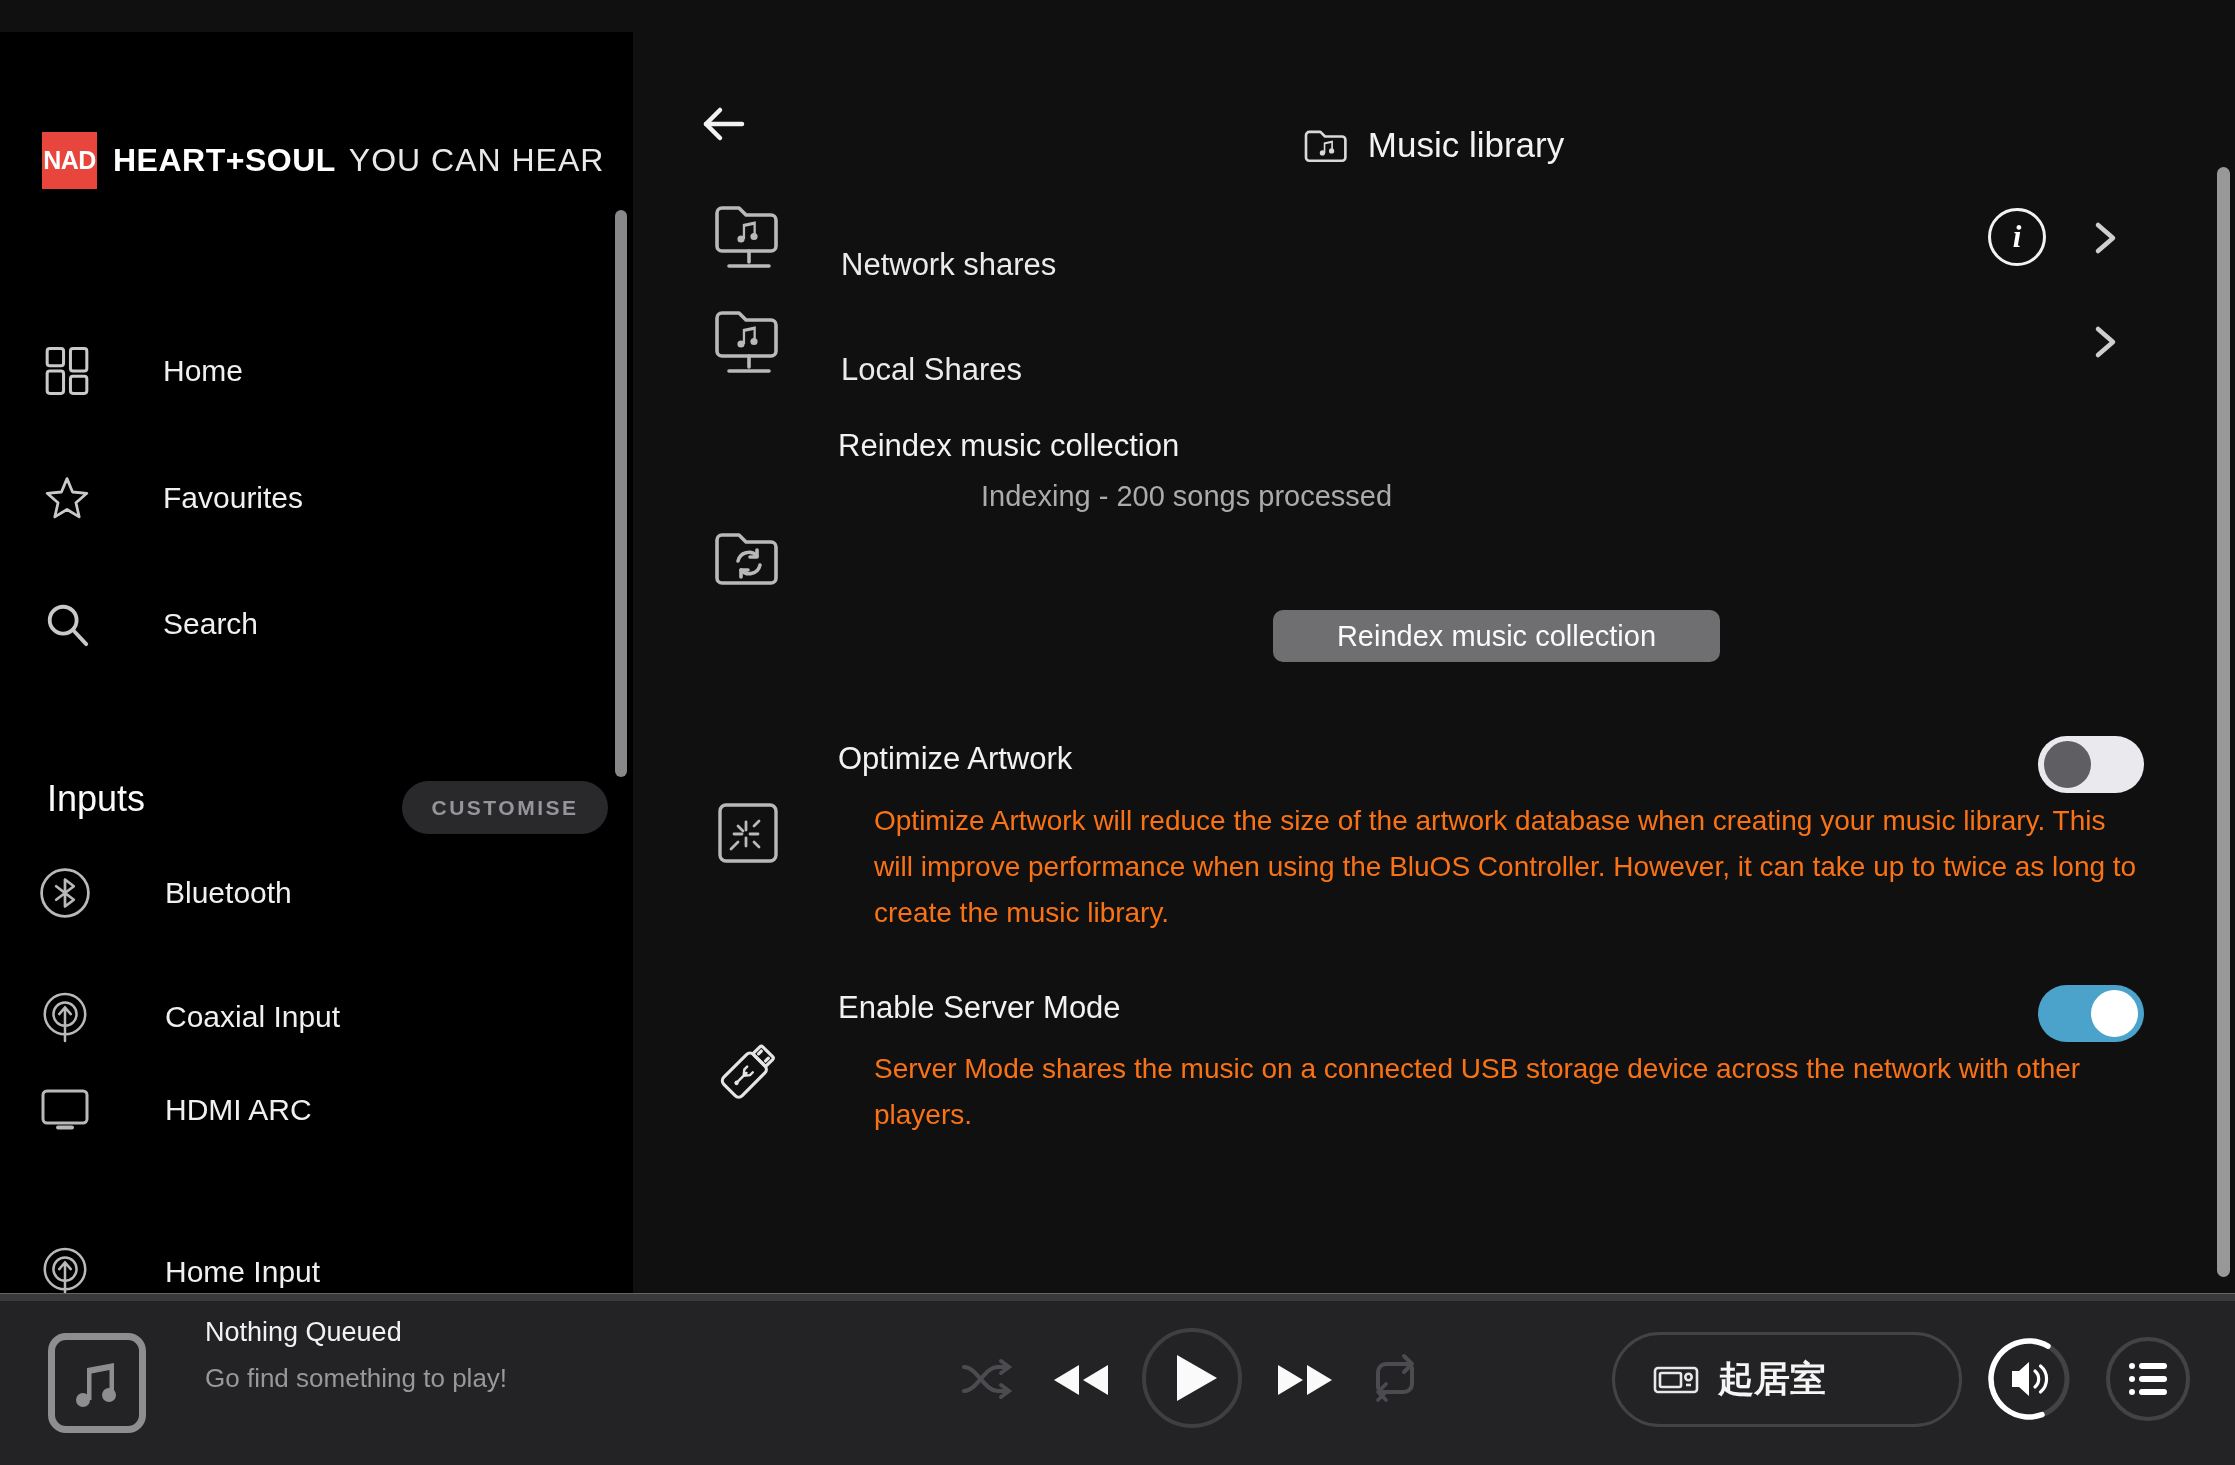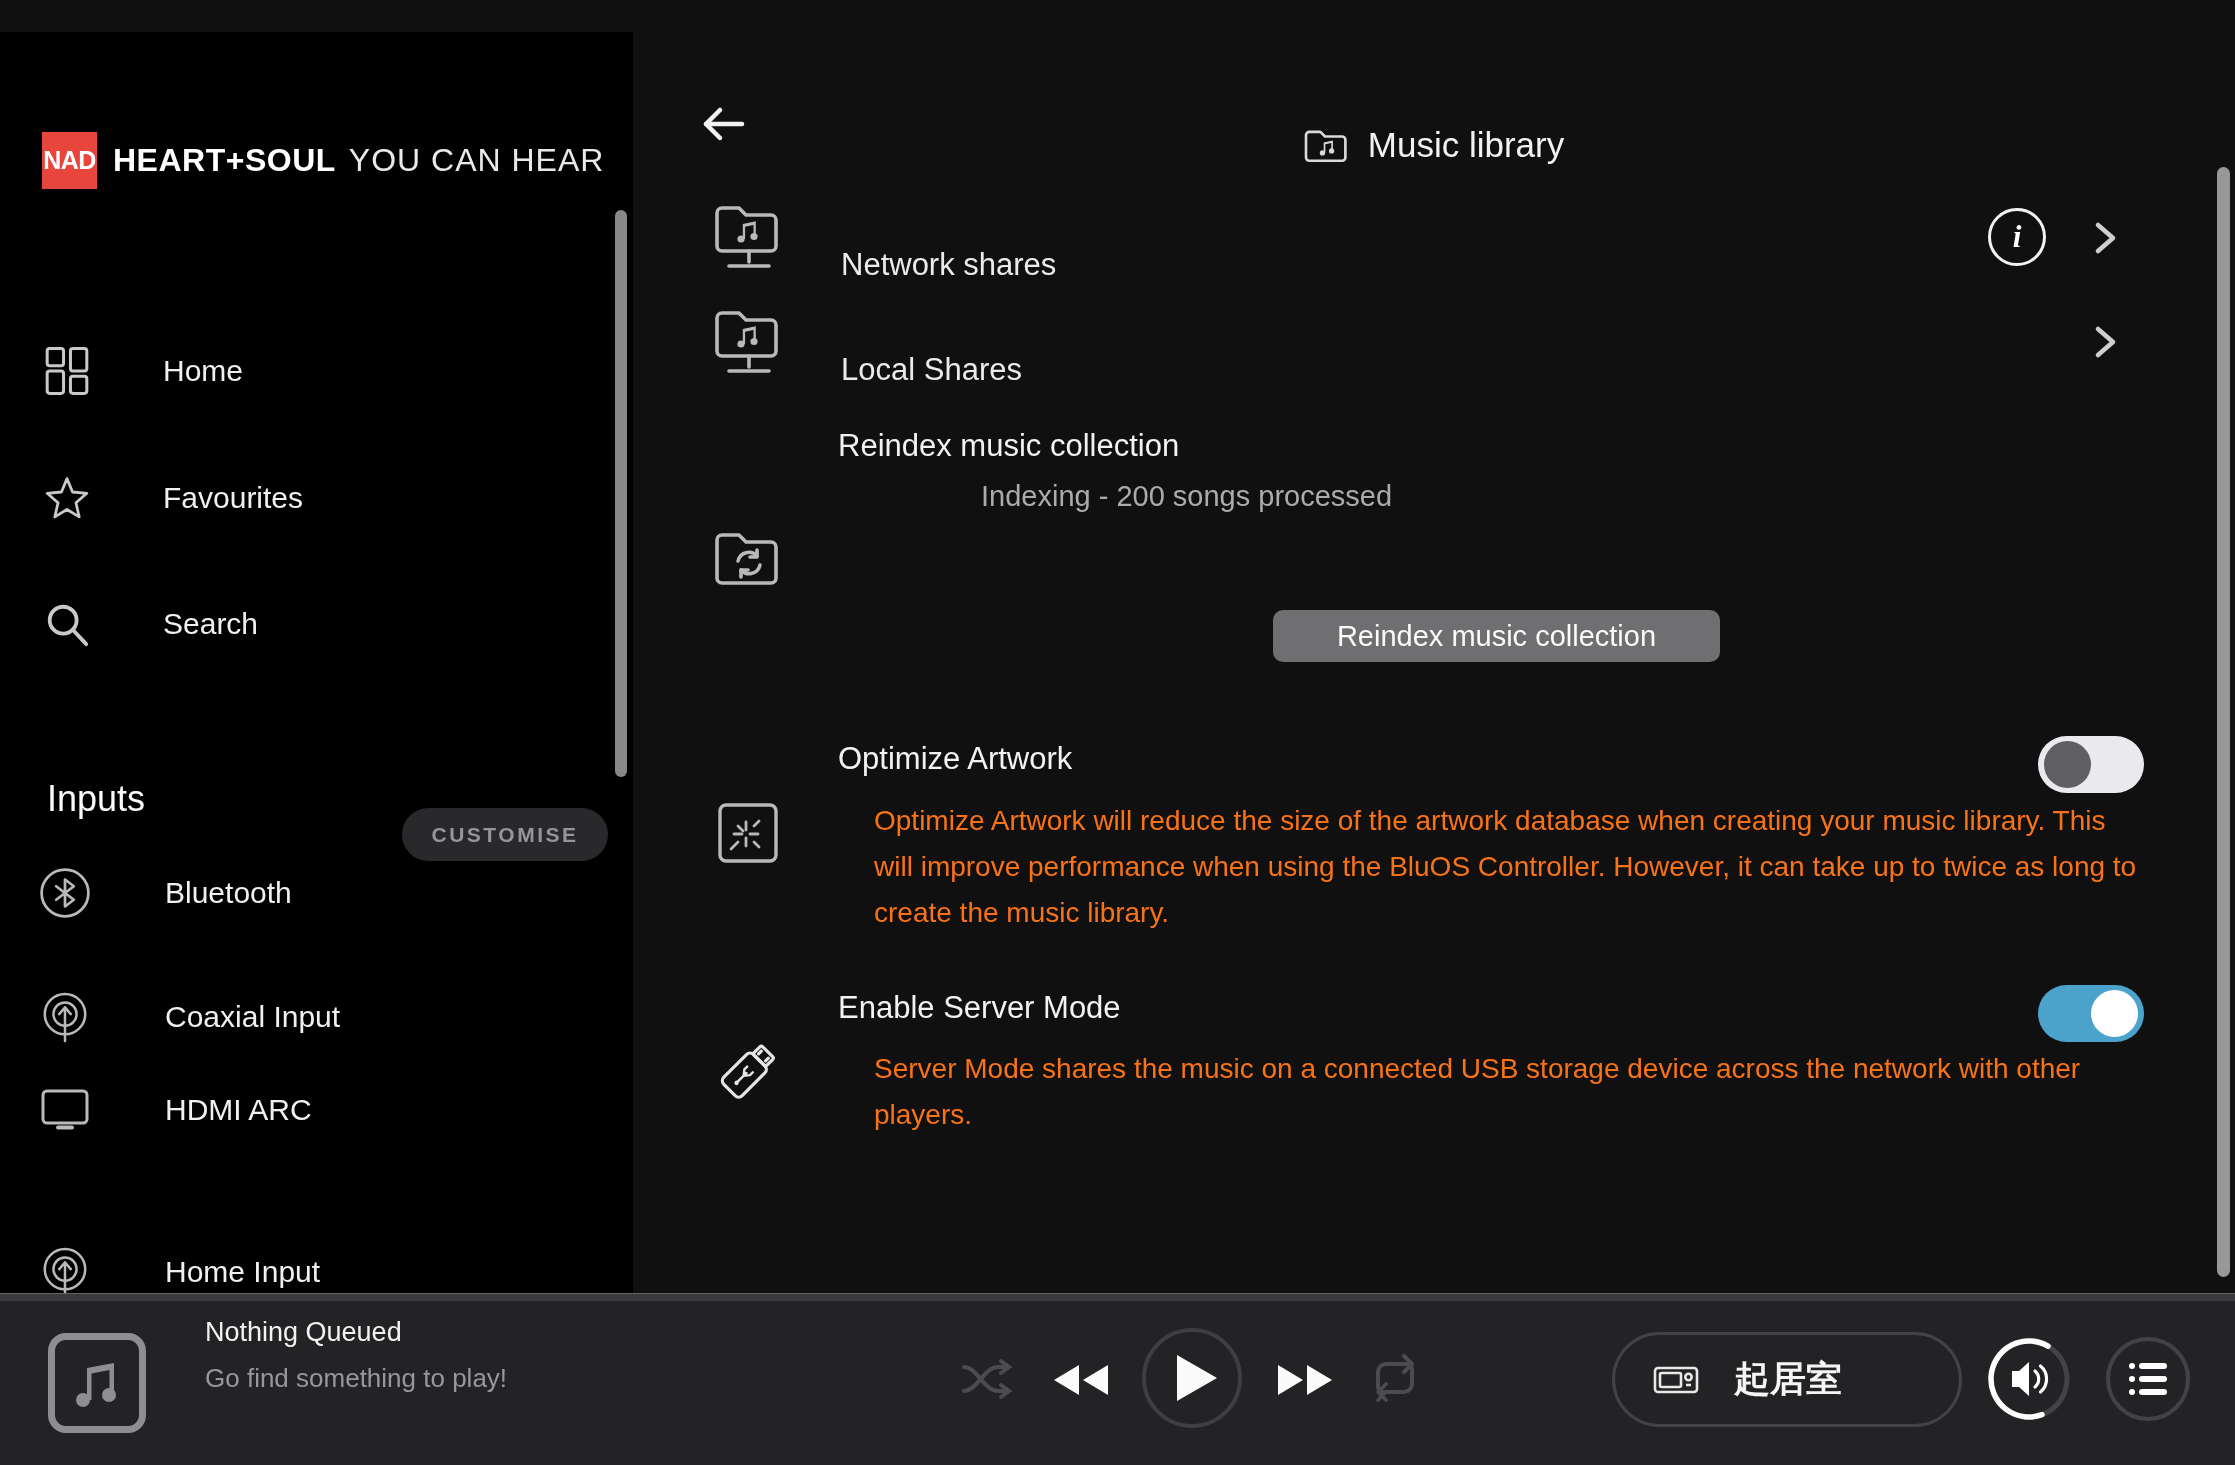--- a/index.html
+++ b/index.html
@@ -20,21 +20,21 @@
   .brandbox { position:absolute; left:42px; top:100px; width:55px; height:57px; background:#E8453C; color:#fff; font-weight:700; font-size:25px; display:flex; align-items:center; justify-content:center; letter-spacing:-0.5px; }
   .brandtext { position:absolute; left:113px; top:100px; height:57px; display:flex; align-items:center; font-size:32px; color:#fff; white-space:nowrap; }
   .brandtext .bold { font-weight:600; letter-spacing:0.5px; }
   .brandtext .light { font-weight:300; color:#E9E9E9; margin-left:13px; letter-spacing:1px; }
 
   .navitem { position:absolute; left:0; width:600px; height:90px; display:flex; align-items:center; cursor:pointer; }
   .navitem .nicon { position:absolute; left:43px; width:48px; height:48px; display:flex; align-items:center; justify-content:center; }
   .navitem .nlabel { position:absolute; left:163px; font-size:30px; color:#F0F0F0; font-weight:400; }
 
   .inputs-title { position:absolute; left:47px; top:746px; font-size:36px; color:#FAFAFA; font-weight:400; }
-  .customise { position:absolute; left:402px; top:749px; width:206px; height:53px; border-radius:27px; background:#29292C; color:#96969A; font-size:21px; letter-spacing:2.5px; display:flex; align-items:center; justify-content:center; font-weight:600;margin-top:27px; }
+  .customise { position:absolute; left:402px; top:749px; width:206px; height:53px; border-radius:27px; background:#29292C; color:#96969A; font-size:21px; letter-spacing:2.5px; display:flex; align-items:center; justify-content:center; font-weight:600; }
 
   .inputitem { position:absolute; left:0; width:600px; height:96px; }
   .inputitem .iicon { position:absolute; left:39px; top:50%; transform:translateY(-50%); width:52px; height:52px; }
   .inputitem .ilabel { position:absolute; left:165px; top:50%; transform:translateY(-50%); font-size:30px; color:#F0F0F0; }
 
   .side-scroll { position:absolute; left:615px; top:178px; width:12px; height:567px; border-radius:6px; background:#88888B; }
 
   
   .main { position:absolute; left:633px; top:32px; width:1602px; height:1261px; background:#101011; }
   .backbtn { position:absolute; left:57px; top:60px; width:64px; height:64px; display:flex; align-items:center; justify-content:center; cursor:pointer; }
@@ -58,21 +58,21 @@
   .main-scroll { position:absolute; left:2217px; top:135px; width:13px; height:1110px; border-radius:7px; background:#98989B; }
 
   
   .player { position:absolute; left:0; top:1293px; width:2235px; height:172px; background:#232325; border-top:1px solid #63636A; }
   .player::before { content:""; position:absolute; left:0; top:0; width:100%; height:7px; background:#3A3A3D; }
   .albumart { position:absolute; left:48px; top:39px; width:98px; height:100px; border:7px solid #8E8E91; border-radius:18px; display:flex; align-items:center; justify-content:center; }
   .np-title { position:absolute; left:205px; top:23px; font-size:27px; color:#F2F2F2; }
   .np-sub { position:absolute; left:205px; top:69px; font-size:26px; color:#98989B; }
   .transport { position:absolute; }
   .playbtn { position:absolute; left:1142px; top:34px; width:100px; height:100px; border:4px solid #3F3F43; border-radius:50%; display:flex; align-items:center; justify-content:center; }
-  .roompill { position:absolute; left:1612px; top:38px; width:350px; height:95px; border:3px solid #434347; border-radius:48px; display:flex; align-items:center; padding-left:38px; gap:33px; cursor:pointer; }
+  .roompill { position:absolute; left:1612px; top:38px; width:350px; height:95px; border:3px solid #434347; border-radius:48px; display:flex; align-items:center; padding-left:38px; gap:17px; cursor:pointer; }
   .roomname { font-size:36px; font-weight:700; color:#F5F5F5; }
   .circlebtn { position:absolute; top:43px; width:84px; height:84px; border-radius:50%; display:flex; align-items:center; justify-content:center; cursor:pointer; }
   .queuebtn { left:2106px; border:4px solid #434347; }
   .volbtn { left:1987px; }
 </style>
 </head>
 <body>
 
 <div id="app">
 

